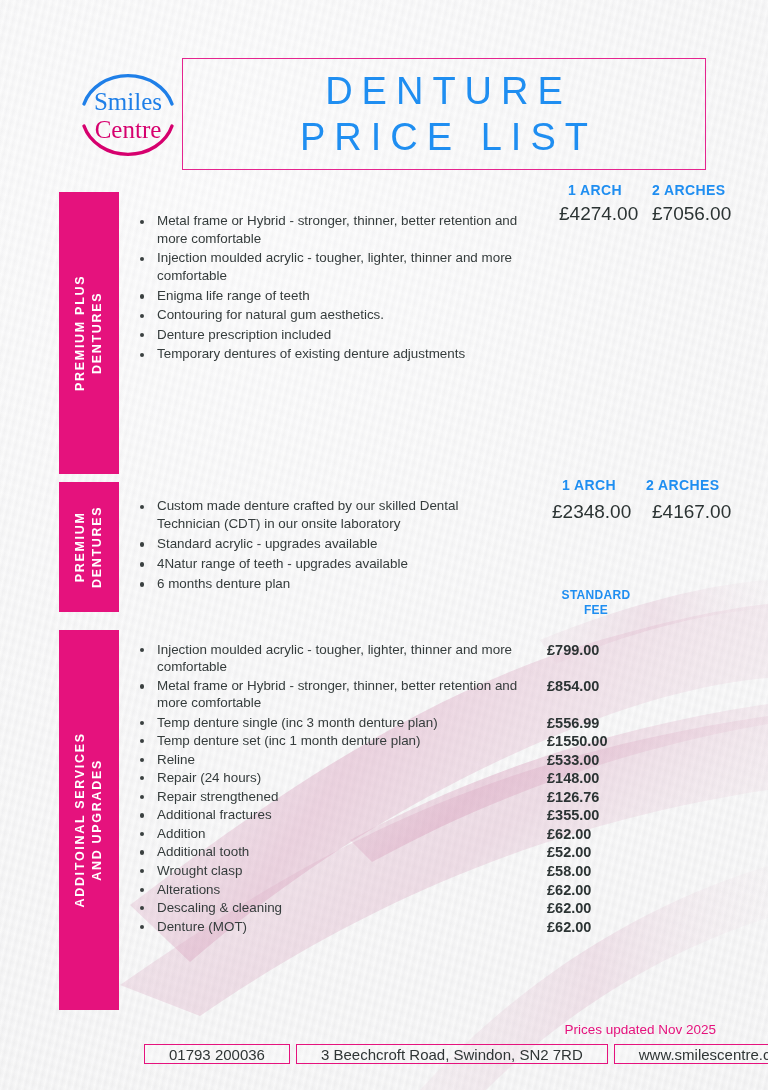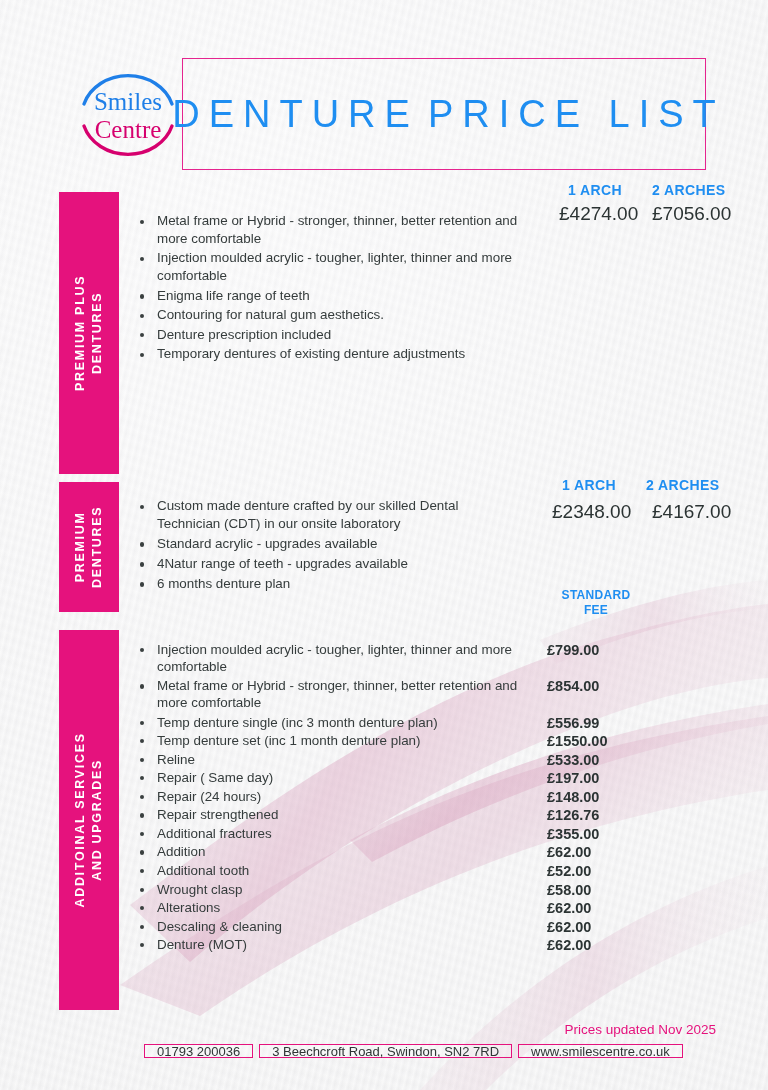--- a/index.html
+++ b/index.html
@@ -59,21 +59,21 @@
 
   #title-box {
     position: absolute;
     left: 182px;
     top: 58px;
     width: 524px;
     height: 112px;
     border: 1.6px solid #e5248f;
     box-sizing: border-box;
     display: flex;
-    flex-direction: row;
+    flex-direction: column;
     align-items: center;
     justify-content: center;
   }
   .title-line {
     color: #1f8ef1;
     font-size: 38px;
     font-weight: 400;
     letter-spacing: 9px;
     line-height: 1.22;
     text-indent: 9px;
@@ -222,27 +222,27 @@
   #footer-boxes {
     position: absolute;
     left: 144px;
     top: 1044px;
     display: flex;
     gap: 6px;
   }
   .foot-box {
     border: 1.4px solid #e5127d;
     box-sizing: border-box;
-    height: 14px;
+    height: 20px;
     display: flex;
     align-items: center;
     justify-content: center;
-    font-size: 13px;
+    font-size: 15px;
     color: #2f3535;
-    padding: 0 12px;
+    padding: 0 24px;
     background: rgba(255,255,255,0.22);
     white-space: nowrap;
   }
 </style>
 </head>
 <body>
 
 <div id="page">
 
   <div id="texture"></div>
@@ -357,24 +357,20 @@
     </div>
     <div class="s3-row">
       <div class="s3-label">Temp denture set (inc 1 month denture plan)</div>
       <div class="s3-price">£1550.00</div>
     </div>
     <div class="s3-row">
       <div class="s3-label">Reline</div>
       <div class="s3-price">£533.00</div>
     </div>
     <div class="s3-row">
-      <div class="s3-label">Repair ( Same day)</div>
-      <div class="s3-price">£197.00</div>
-    </div>
-    <div class="s3-row">
       <div class="s3-label">Repair (24 hours)</div>
       <div class="s3-price">£148.00</div>
     </div>
     <div class="s3-row">
       <div class="s3-label">Repair strengthened</div>
       <div class="s3-price">£126.76</div>
     </div>
     <div class="s3-row">
       <div class="s3-label">Additional fractures</div>
       <div class="s3-price">£355.00</div>

